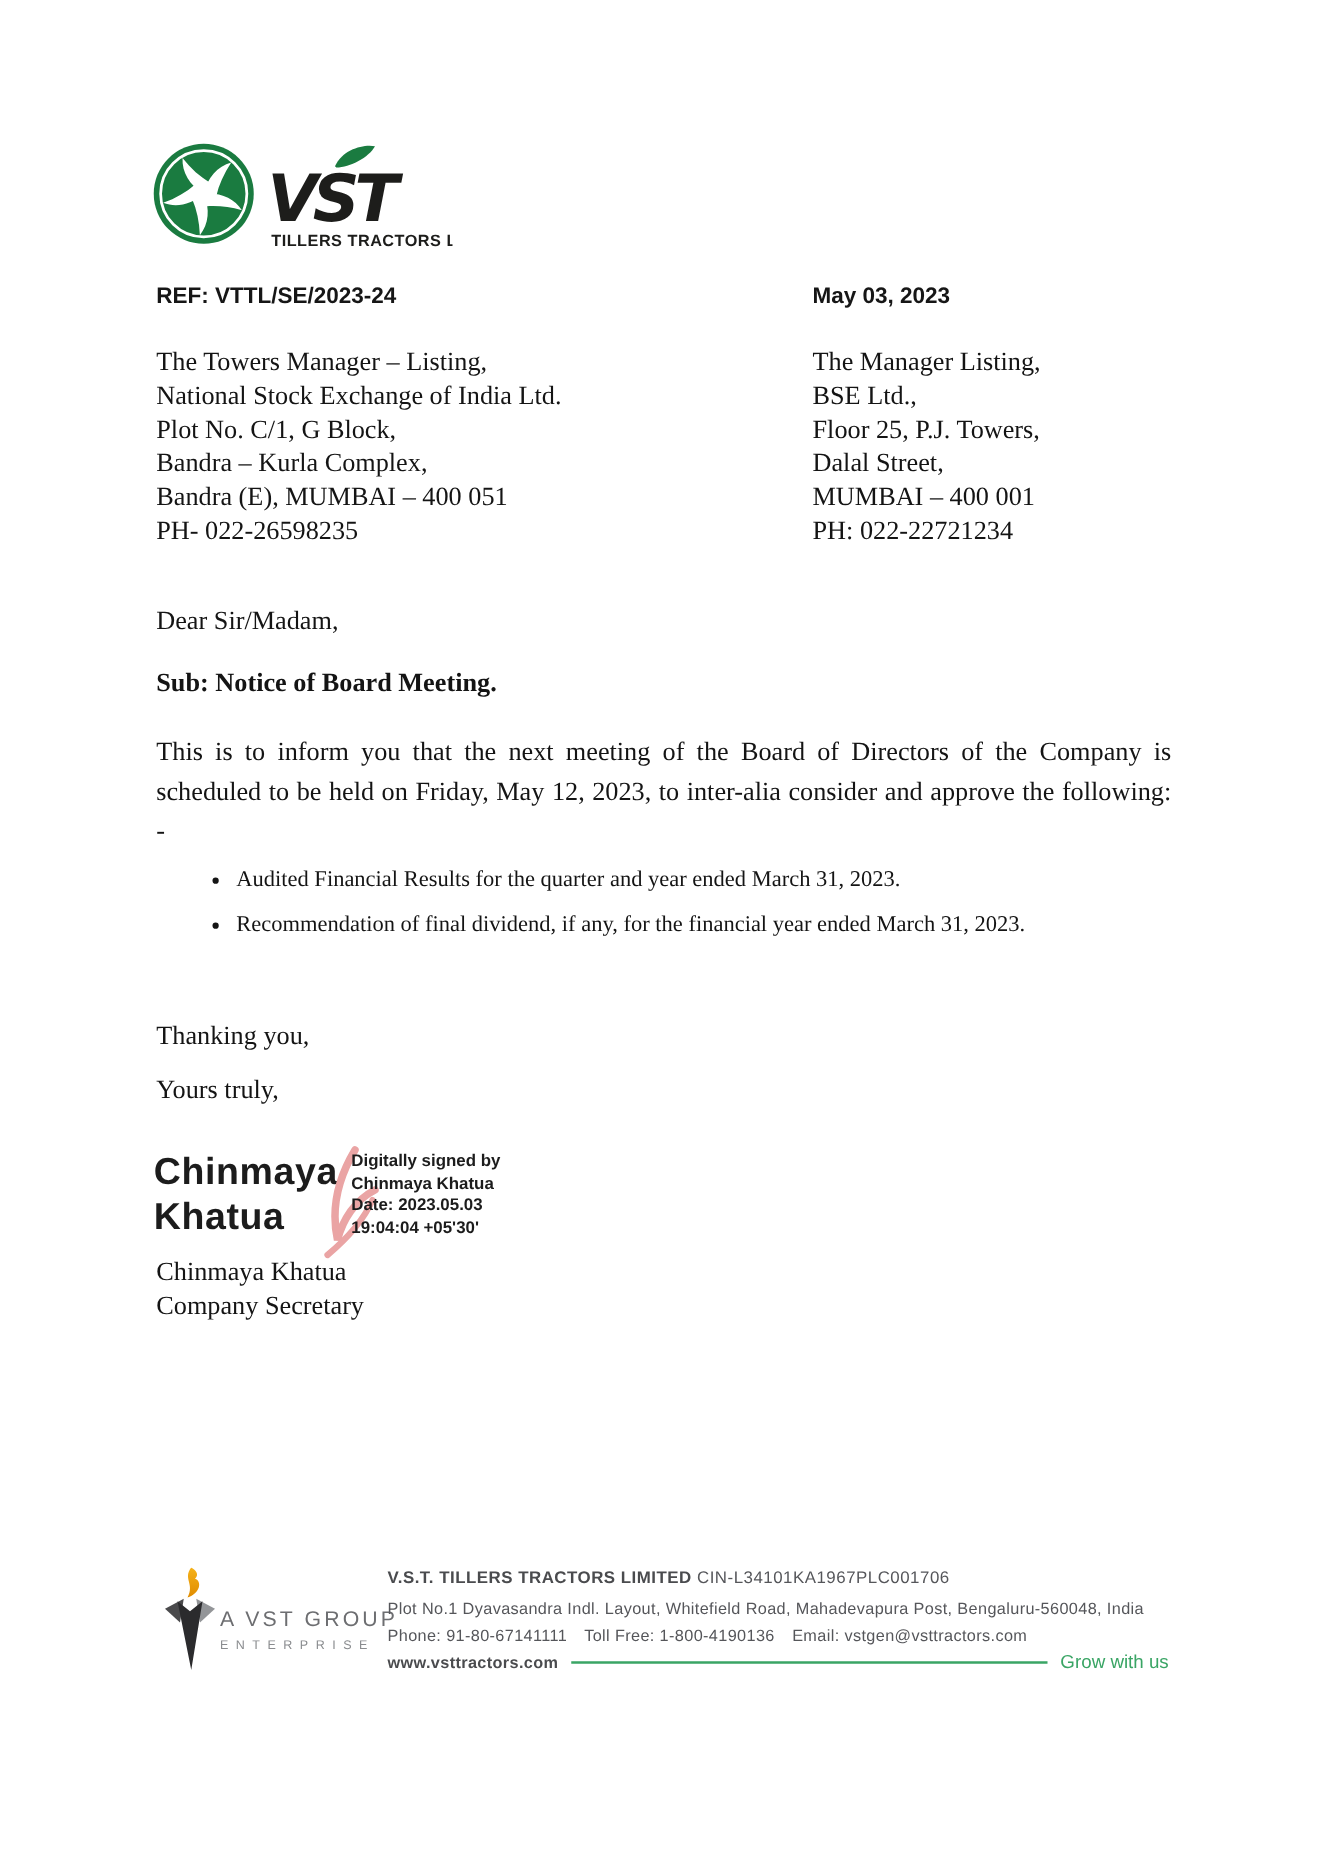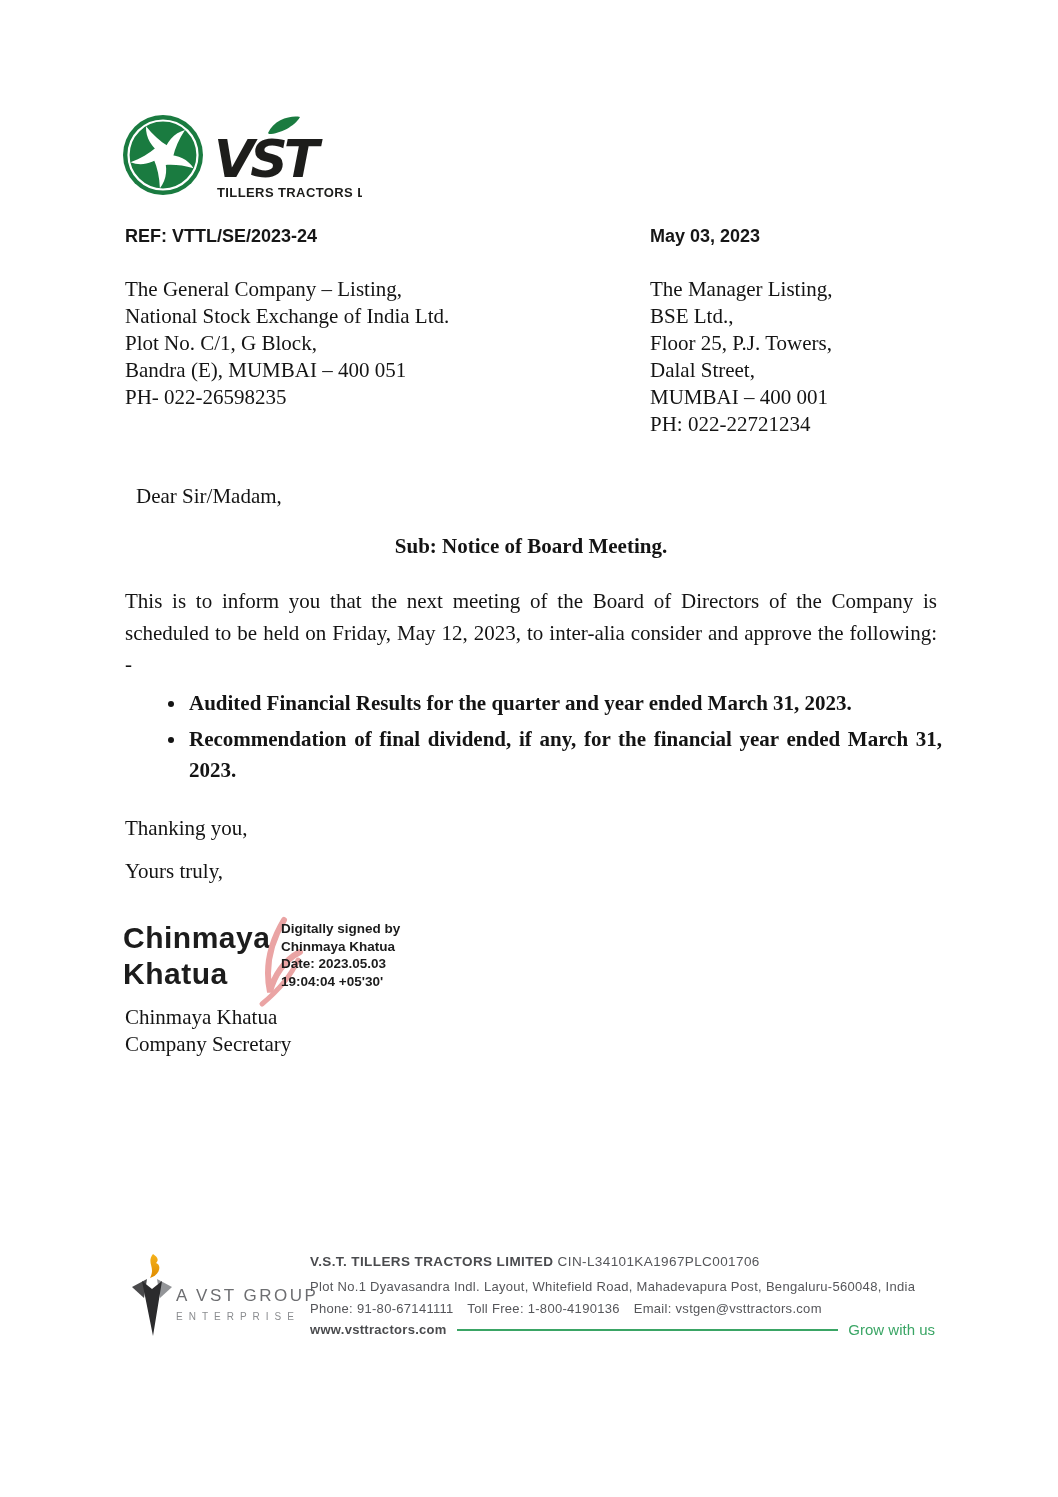--- a/index.html
+++ b/index.html
@@ -17,27 +17,27 @@
   
   .ref-row{position:absolute;left:0;top:226px;width:1058px;height:26px;
     font-family:"Liberation Sans", sans-serif;font-weight:bold;font-size:18px;color:#161616;}
   .ref-row .ref{position:absolute;left:125px;top:0;}
   .ref-row .date{position:absolute;left:650px;top:0;}
   
   .addr{position:absolute;top:276px;font-size:21px;line-height:27px;}
   .addr.left{left:125px;width:460px;}
   .addr.right{left:650px;width:360px;}
   
-  .salutation{position:absolute;left:136px;top:484px;font-size:21px;}
-  .subject{position:absolute;left:125px;top:534px;width:812px;text-align:center;
+  .salutation{position:absolute;left:125px;top:484px;font-size:21px;}
+  .subject{position:absolute;left:125px;top:534px;width:812px;text-align:left;
     font-weight:bold;font-size:21px;}
   .paragraph{position:absolute;left:125px;top:586px;width:812px;
     font-size:21px;line-height:31.5px;text-align:justify;}
   .bullets{position:absolute;left:155px;top:688px;width:755px;margin:0;
-    padding:0 0 0 32px;font-size:21px;line-height:31.5px;font-weight:bold;}
+    padding:0 0 0 32px;font-size:18px;line-height:31.5px;}
   .bullets li{text-align:justify;margin-bottom:4px;padding-left:2px;}
   .thanking{position:absolute;left:125px;top:816px;font-size:21px;}
   .closing{position:absolute;left:125px;top:858px;font-size:21px;line-height:27px;}
   
   .sig-name{position:absolute;left:123px;top:920px;width:175px;
     font-family:"Liberation Sans", sans-serif;font-weight:bold;font-size:30px;
     line-height:36px;color:#1c1c1c;letter-spacing:0.5px;}
   .sig-ribbon{position:absolute;left:250px;top:916px;width:60px;height:100px;}
   .sig-details{position:absolute;left:281px;top:920px;width:170px;
     font-family:"Liberation Sans", sans-serif;font-weight:bold;font-size:13.5px;
@@ -99,23 +99,24 @@
       <text x="95" y="84" font-family="Liberation Sans, sans-serif" font-weight="bold" font-size="13" letter-spacing="0.4" fill="#1d1d1b">TILLERS TRACTORS LTD.</text>
     </svg>
   </div>
 
   <div class="ref-row">
     <span class="ref">REF: VTTL/SE/2023-24</span>
     <span class="date">May 03, 2023</span>
   </div>
 
   <div class="addr left">
-    <div>The General Company – Listing,</div>
+    <div>The Towers Manager – Listing,</div>
     <div>National Stock Exchange of India Ltd.</div>
     <div>Plot No. C/1, G Block,</div>
+    <div>Bandra – Kurla Complex,</div>
     <div>Bandra (E), MUMBAI – 400 051</div>
     <div>PH- 022-26598235</div>
   </div>
   <div class="addr right">
     <div>The Manager Listing,</div>
     <div>BSE Ltd.,</div>
     <div>Floor 25, P.J. Towers,</div>
     <div>Dalal Street,</div>
     <div>MUMBAI – 400 001</div>
     <div>PH: 022-22721234</div>

